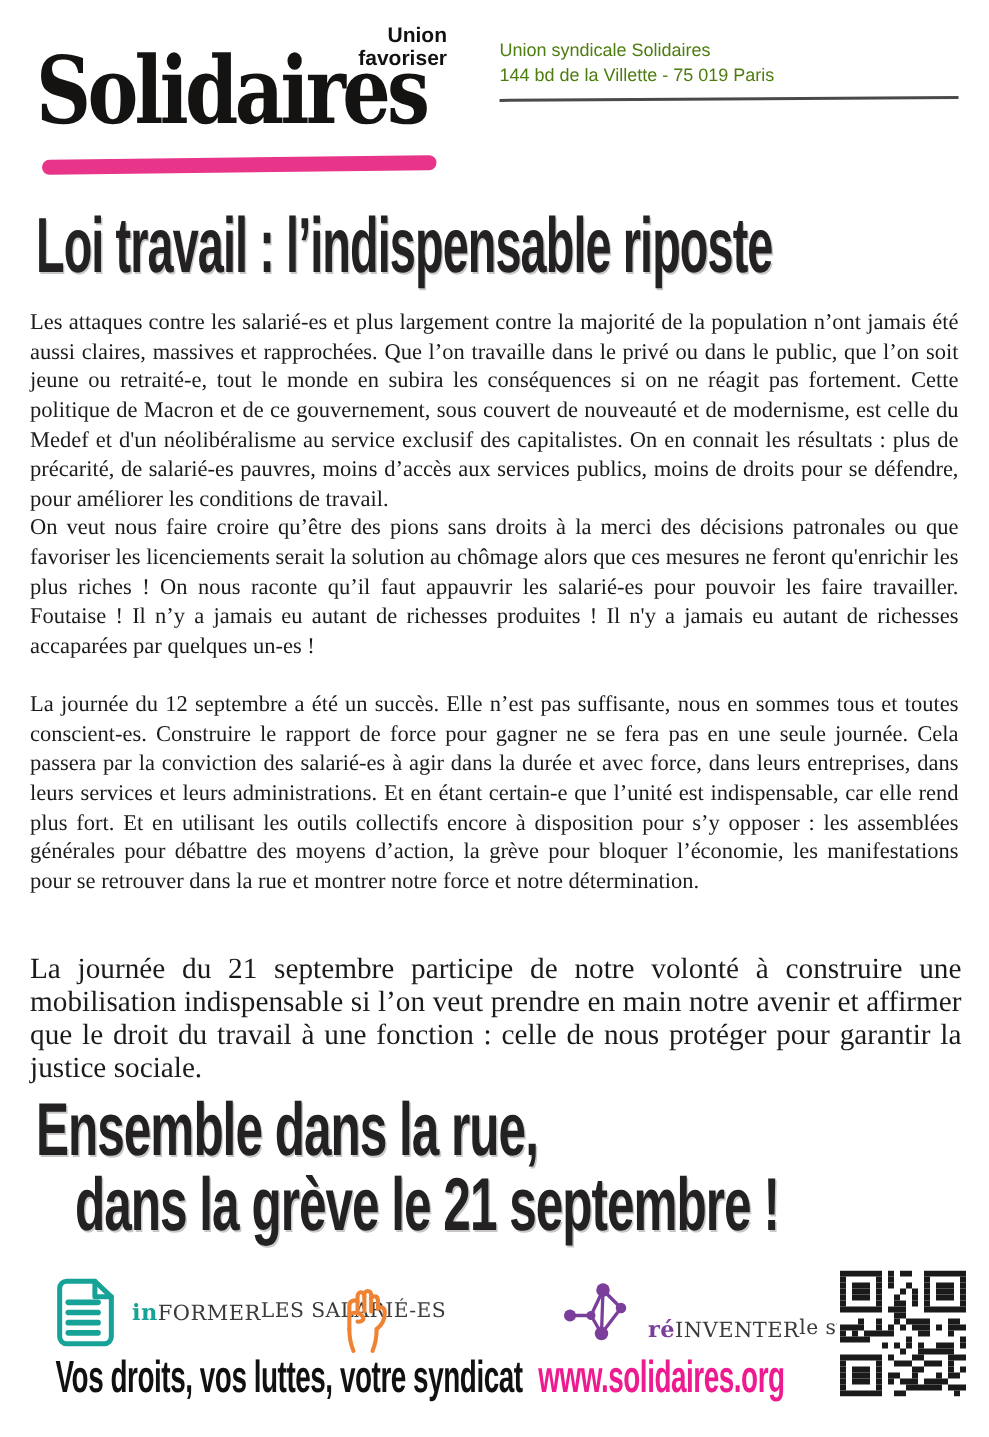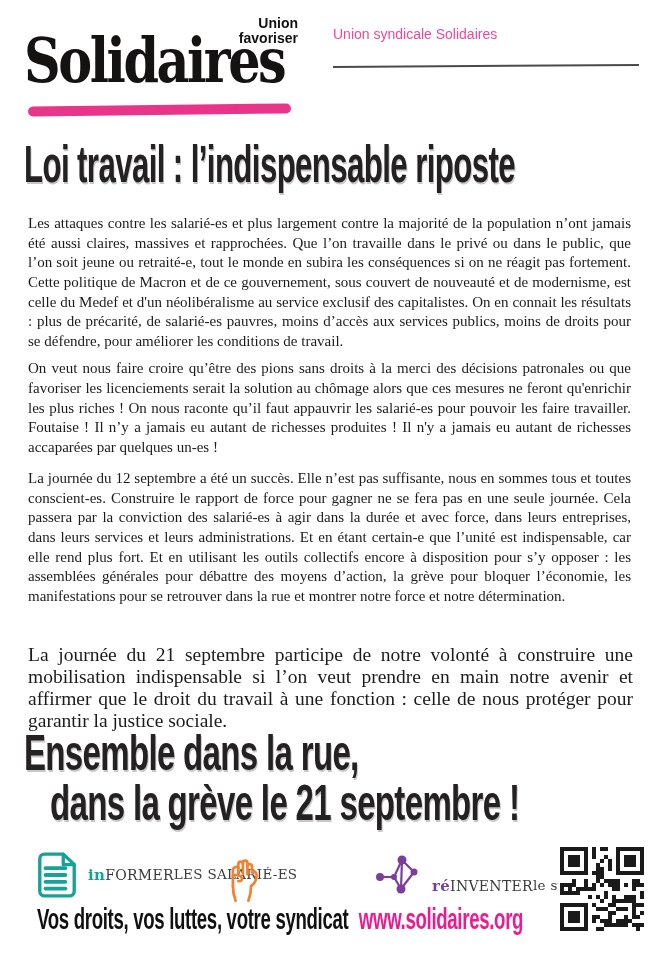--- a/index.html
+++ b/index.html
@@ -8,33 +8,33 @@
 
   
   .logo-super{position:absolute;left:180px;top:16px;width:118px;text-align:right;
     font-family:Liberation Sans, sans-serif;font-weight:bold;font-size:14px;line-height:1.1;color:#111;}
   .logo-word{position:absolute;left:24px;top:30px;font-family:"DejaVu Serif",serif;font-weight:bold;
     font-size:62px;line-height:1;letter-spacing:-3px;white-space:nowrap;color:#151312;
     transform:scaleX(0.82);transform-origin:left;}
   .logo-brush{position:absolute;left:28px;top:105px;width:263px;height:9.5px;border-radius:6px;
     background:var(--pink);transform:rotate(-0.7deg);}
   .address{position:absolute;left:333px;top:25px;font-family:"Liberation Sans",sans-serif;
-    font-size:14px;line-height:1.38;color:#ec4899;}
+    font-size:12px;line-height:1.38;color:#4d7c0f;}
   .header-rule{position:absolute;left:333px;top:65px;width:306px;border-top:2px solid #4a4a4a;
     transform:rotate(-0.35deg);}
 
   
   .title{position:absolute;left:24px;top:136px;margin:0;font-family:"Liberation Sans",sans-serif;
     font-weight:bold;font-size:52px;line-height:1.1;letter-spacing:-1px;white-space:nowrap;
     color:#242122;transform:scaleX(0.60);transform-origin:left;
     text-shadow:1.5px 1.5px 0 rgba(0,0,0,0.22);}
 
   
   .bodyblock{position:absolute;left:20px;width:619px;text-align:justify;}
-  .bodyblock p{margin:8px;font-size:15px;line-height:1.31;color:#1b1b1b;}
+  .bodyblock p{margin:0;font-size:15px;line-height:1.31;color:#1b1b1b;}
   .p12{top:206px;}
   .p3{top:461px;}
   .p4{top:636px;width:621px;font-family:Liberation Serif, serif;}
   .p4 p{font-size:19.5px;line-height:1.13;}
 
   
   .headline{position:absolute;font-family:"Liberation Sans",sans-serif;font-weight:bold;
     font-size:50px;line-height:1;letter-spacing:-1px;white-space:nowrap;color:#242122;
     transform:scaleX(0.66);transform-origin:left;text-shadow:1.5px 1.5px 0 rgba(0,0,0,0.22);}
   .hl1{left:24px;top:728px;}
@@ -64,20 +64,21 @@
 
   <div class="logo-super">
     <div>Union</div>
     <div>favoriser</div>
   </div>
   <div class="logo-word">Solidaires</div>
   <div class="logo-brush"></div>
 
   <div class="address">
     <div>Union syndicale Solidaires</div>
+    <div>144 bd de la Villette - 75 019 Paris</div>
   </div>
   <div class="header-rule"></div>
 
   <h1 class="title">Loi travail : l’indispensable riposte</h1>
 
   <div class="bodyblock p12">
     <p>Les attaques contre les salarié-es et plus largement contre la majorité de la population n’ont jamais été aussi claires, massives et rapprochées. Que l’on travaille dans le privé ou dans le public, que l’on soit jeune ou retraité-e, tout le monde en subira les conséquences si on ne réagit pas fortement. Cette politique de Macron et de ce gouvernement, sous couvert de nouveauté et de modernisme, est celle du Medef et d'un néolibéralisme au service exclusif des capitalistes. On en connait les résultats : plus de précarité, de salarié-es pauvres, moins d’accès aux services publics, moins de droits pour se défendre, pour améliorer les conditions de travail.</p>
     <p>On veut nous faire croire qu’être des pions sans droits à la merci des décisions patronales ou que favoriser les licenciements serait la solution au chômage alors que ces mesures ne feront qu'enrichir les plus riches ! On nous raconte qu’il faut appauvrir les salarié-es pour pouvoir les faire travailler. Foutaise ! Il n’y a jamais eu autant de richesses produites ! Il n'y a jamais eu autant de richesses accaparées par quelques un-es !</p>
   </div>
   <div class="bodyblock p3">

